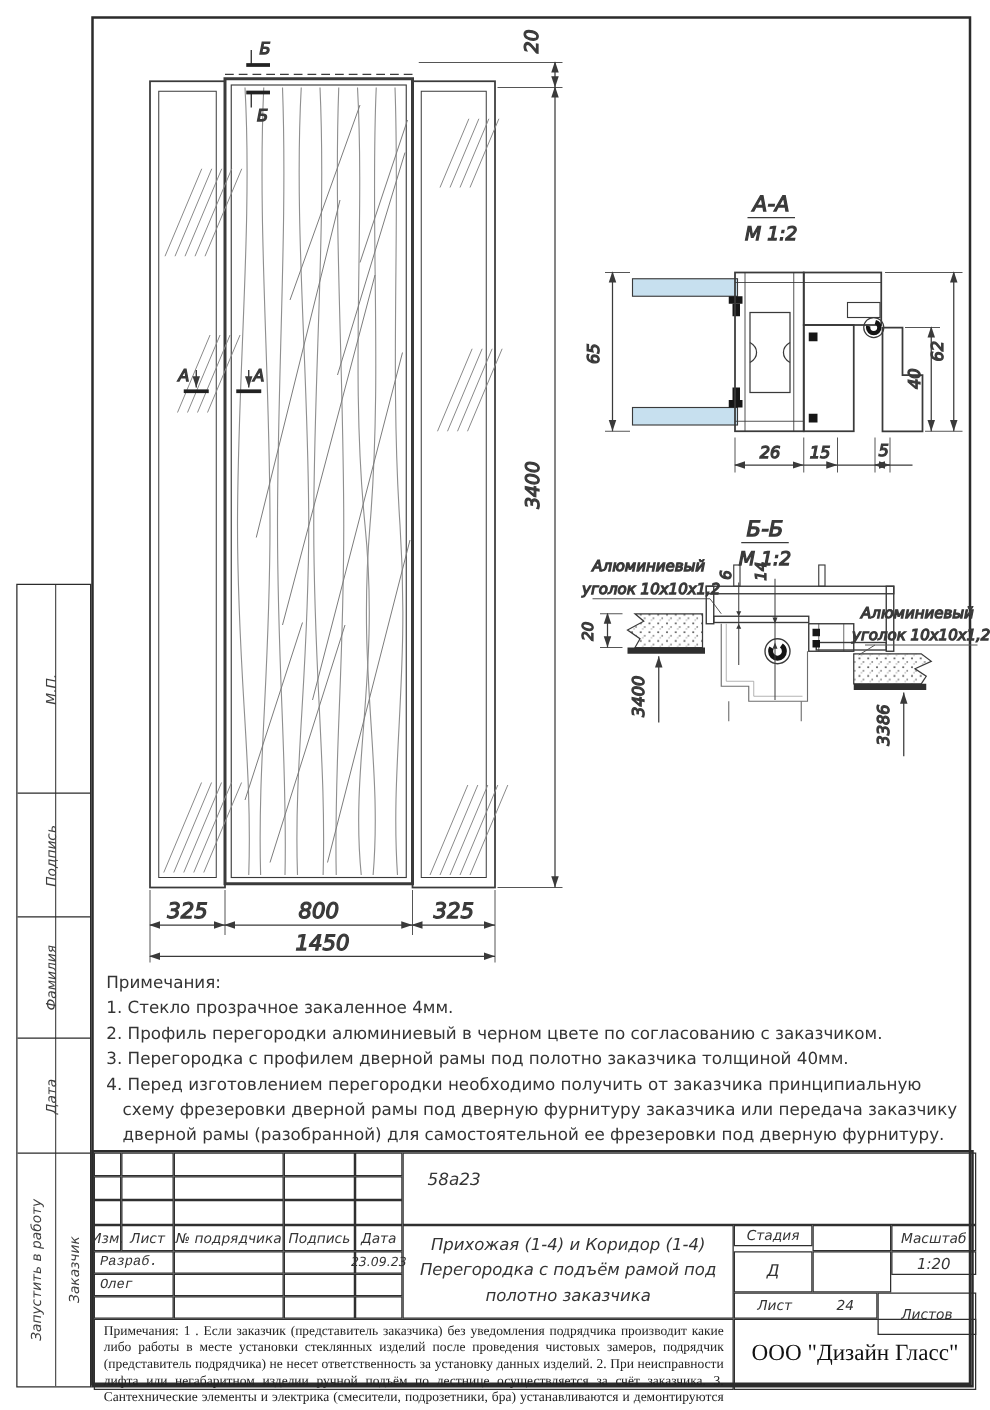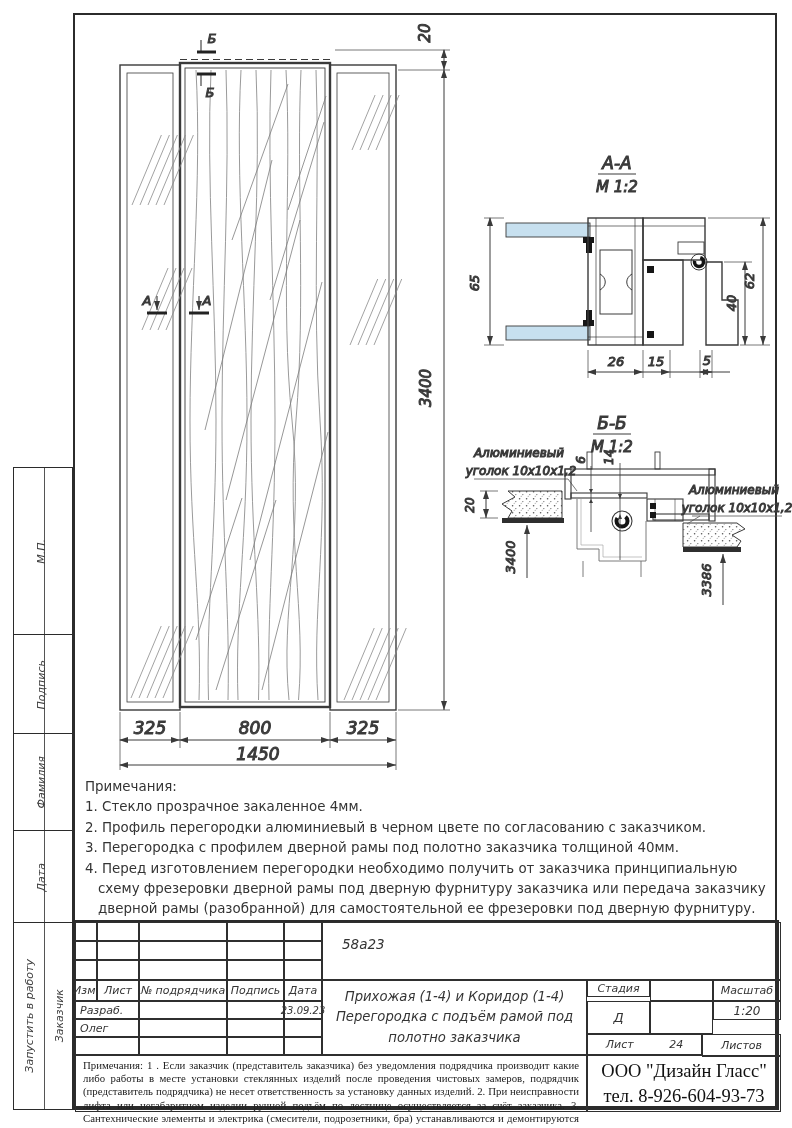--- a/index.html
+++ b/index.html
@@ -23,21 +23,21 @@
   
   .notes{position:absolute;left:85px;top:777px;width:694px;
          font-size:13.4px;line-height:1.52;color:#343434;}
   .notes .item{padding-left:13px;text-indent:-13px;}
 
   
   .tb{position:absolute;left:73px;top:920px;width:706px;height:190px;
       border:2px solid #2b2b2b;box-sizing:border-box;font-style:italic;color:#343434;}
   .tc{position:absolute;border:1px solid #2f2f2f;box-sizing:border-box;
       display:flex;align-items:center;justify-content:center;font-size:11px;}
-  .tc.left{justify-content:flex-start;padding-left:4px;}
+  .tc.left{justify-content:flex-start;padding-left:4px;font-family:Liberation Mono, monospace;}
   .doccode{position:absolute;left:267px;top:14px;font-size:13.5px;}
   .ptitle{position:absolute;left:247px;top:58px;width:265px;height:75px;
           display:flex;flex-direction:column;align-items:center;justify-content:center;
           text-align:center;font-size:13.2px;line-height:1.55;border:1px solid #2f2f2f;box-sizing:border-box;}
   .footnote{position:absolute;left:0px;top:133px;width:512px;height:57px;border:1px solid #2f2f2f;
             box-sizing:border-box;font-style:normal;font-family:"Liberation Serif",serif;
             font-size:10.8px;line-height:1.22;text-align:justify;padding:3px 7px;color:#222;}
   .company{position:absolute;left:512px;top:133px;width:194px;height:57px;border:1px solid #2f2f2f;
            box-sizing:border-box;display:flex;flex-direction:column;align-items:center;justify-content:center;
            font-style:normal;font-family:"Liberation Serif",serif;font-size:18.5px;line-height:1.3;color:#111;}
@@ -412,22 +412,21 @@
     <div class="tc" style="left:512px;top:58px;width:63px;height:17px">Стадия</div>
     <div class="tc" style="left:575px;top:58px;width:63px;height:21px"></div>
     <div class="tc" style="left:638px;top:58px;width:68px;height:21px">Масштаб</div>
     <div class="tc" style="left:512px;top:79px;width:63px;height:33px;font-size:13px">Д</div>
     <div class="tc" style="left:575px;top:79px;width:63px;height:33px"></div>
     <div class="tc" style="left:638px;top:79px;width:68px;height:19px;font-size:12px">1:20</div>
     <div class="tc" style="left:512px;top:112px;width:115px;height:21px;justify-content:space-around">
       <span>Лист</span>
       <span>24</span>
     </div>
-    <div class="tc" style="left:627px;top:112px;width:79px;height:23px">Листов</div>
+    <div class="tc" style="left:627px;top:112px;width:79px;height:34px">Листов</div>
 
     <div class="footnote">Примечания: 1 .  Если заказчик (представитель заказчика) без уведомления подрядчика производит какие либо работы в месте установки стеклянных изделий после проведения чистовых замеров, подрядчик (представитель подрядчика) не несет ответственность за установку данных изделий.  2. При неисправности лифта или негабаритном изделии ручной подъём по лестнице осуществляется за счёт заказчика. 3. Сантехнические элементы и электрика (смесители, подрозетники, бра) устанавливаются и демонтируются силами заказчика.</div>
     <div class="company">
       <div>ООО "Дизайн Гласс"</div>
-      <div>тел. 8-926-604-93-73</div>
     </div>
   </div>
 
 </div>
 
 </body></html>

